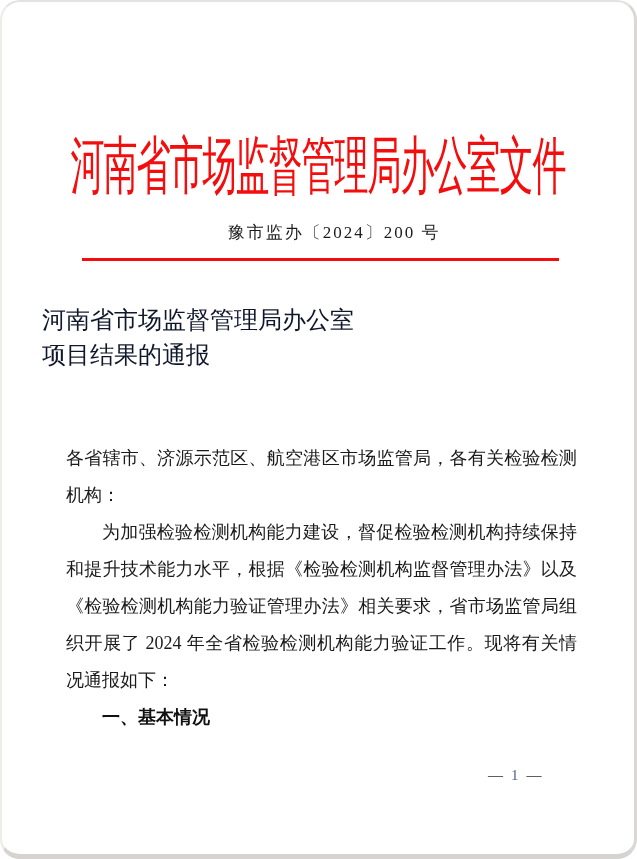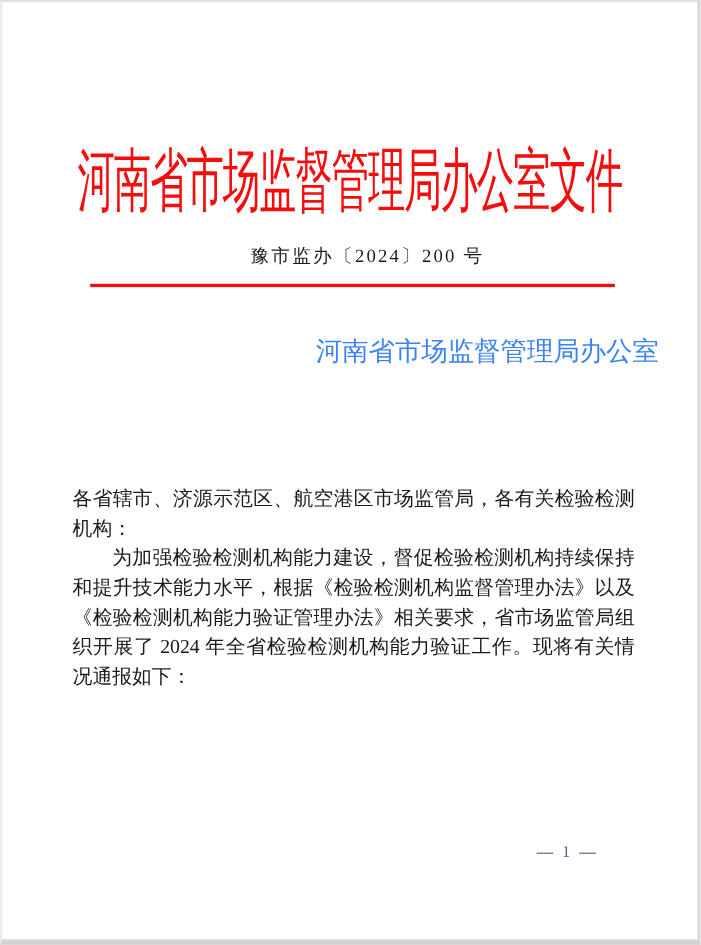--- a/index.html
+++ b/index.html
@@ -10,20 +10,21 @@
   .page {
     position: relative;
     width: 637px;
     height: 859px;
     background: #ffffff;
     border-top: 2px solid #e4e2e0;
     border-left: 2px solid #edecea;
     border-right: 3px solid #dad8d5;
     border-bottom: 5px solid #d6d3d0;
     overflow: hidden;
+    border-radius: 20px;
   }
   
   .red-header {
     position: absolute;
     top: 128px;
     left: 0;
     width: 100%;
     height: 74px;
     display: flex;
     align-items: center;
@@ -55,34 +56,34 @@
     left: 80px;
     width: 477px;
     height: 3px;
   }
   
   .doc-title {
     position: absolute;
     top: 301px;
     left: 40px;
     width: 557px;
-    text-align: right;
+    text-align: left;
     font-size: 24px;
     line-height: 35px;
-    color: #3b82f6;
+    color: #0f172a;
     font-weight: 500;
   }
   
   .doc-body {
     position: absolute;
     top: 438px;
     left: 64px;
     width: 511px;
     font-size: 18px;
-    line-height: 27px;
+    line-height: 37px;
     color: #1a1a1a;
     text-align: justify;
   }
   .doc-body p { text-align: justify; }
   .indent { text-indent: 2em; font-family: Liberation Serif, serif; }
   .section-heading {
     font-family: "Liberation Sans", "DejaVu Sans", sans-serif;
     font-weight: bold;
     text-indent: 2em;
     text-align: left;
@@ -110,24 +111,26 @@
   <div class="red-header">
     <div class="org-title" style="color: rgb(243, 13, 13);">河南省市场监督管理局办公室文件</div>
   </div>
 
   <div class="doc-number">豫市监办〔2024〕200 号</div>
 
   <div class="red-rule" style="background: rgb(243, 13, 13);"></div>
 
   <div class="doc-title">
     <div>河南省市场监督管理局办公室</div>
+    <div>项目结果的通报</div>
   </div>
 
   <div class="doc-body">
     <p>各省辖市、济源示范区、航空港区市场监管局，各有关检验检测机构：</p>
     <p class="indent">为加强检验检测机构能力建设，督促检验检测机构持续保持和提升技术能力水平，根据《检验检测机构监督管理办法》以及《检验检测机构能力验证管理办法》相关要求，省市场监管局组织开展了 2024 年全省检验检测机构能力验证工作。现将有关情况通报如下：</p>
+    <p class="section-heading">一、基本情况</p>
   </div>
 
   <div class="page-number">
     <span class="dash">—</span><span class="num" style="color: rgb(80, 100, 140);">1</span><span class="dash">—</span>
   </div>
 
 </div>
 
 </body></html>

